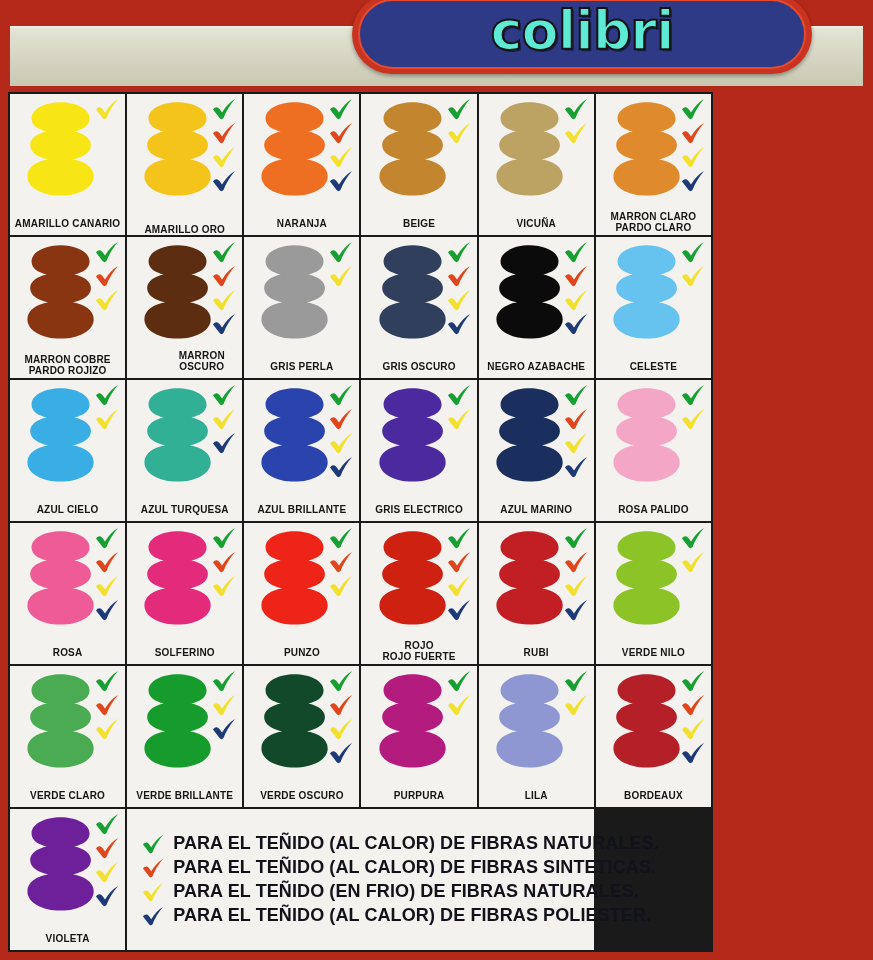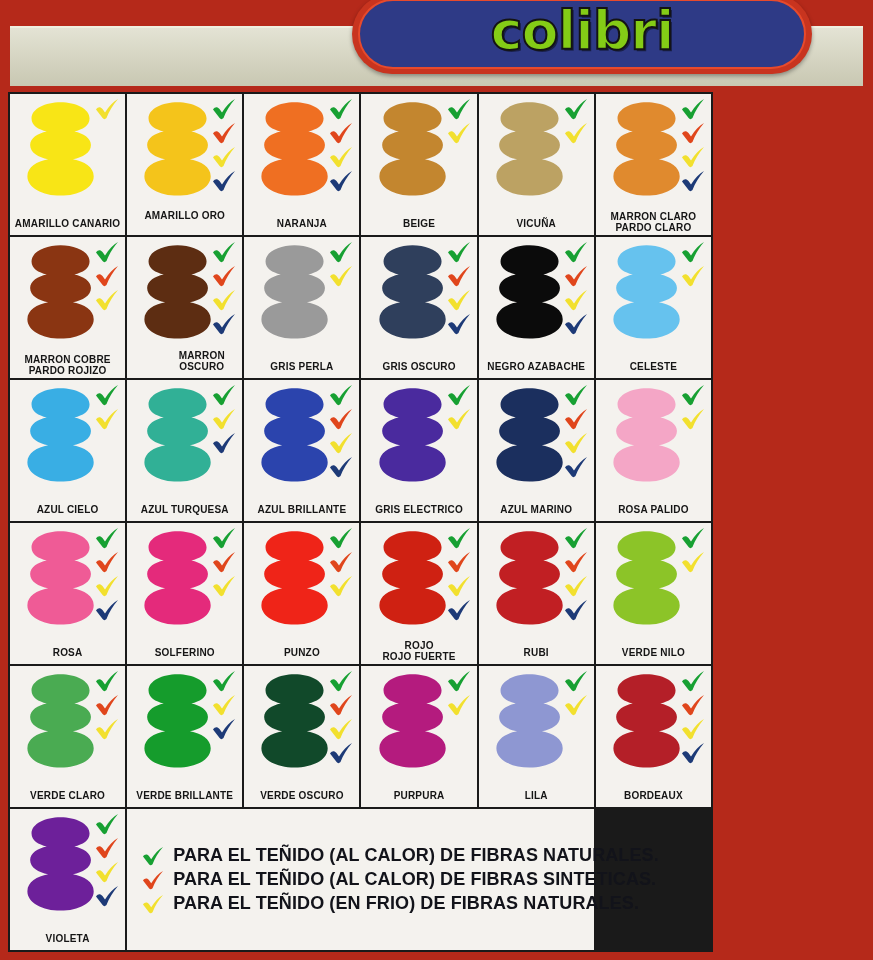--- a/index.html
+++ b/index.html
@@ -39,21 +39,21 @@
     background:#2e3a86;
     border-radius:35px;
     border:2px solid #e74a2c;
     display:flex;align-items:center;justify-content:center;
   }
   .logo-text{
     font-family:"DejaVu Sans", sans-serif;
     font-weight:bold;
     font-size:54px;
     letter-spacing:-1px;
-    color:#84cc16;
+    color:#5eead4;
     line-height:1;
     padding-bottom:6px;
     -webkit-text-stroke:2px #141414;
     text-shadow:2px 2px 0 rgba(0,0,0,.45);
   }
   
   .grid{
     position:absolute;left:8px;top:92px;width:705px;height:860px;
     background:#1a1a1a;
     display:grid;
@@ -184,21 +184,21 @@
                 <path fill="#f2e02e" d="M2 11.5 C4 9 6 8.5 8.5 11 L11 14.5 C15 8 19.5 3.5 24 1 C19 6.5 15 13.5 12.5 20 C11 21.6 9.6 21.4 8.6 20 Z"></path>
               </svg>
             </span>
             <span class="check">
               <svg viewBox="0 0 26 22">
                 <path fill="#1d3a77" d="M2 11.5 C4 9 6 8.5 8.5 11 L11 14.5 C15 8 19.5 3.5 24 1 C19 6.5 15 13.5 12.5 20 C11 21.6 9.6 21.4 8.6 20 Z"></path>
               </svg>
             </span>
           </div>
         </div>
-        <div class="cell-label" style="bottom: 14px;"><span>AMARILLO ORO</span></div>
+        <div class="cell-label" style="bottom: 0;"><span>AMARILLO ORO</span></div>
       </div>
       <div class="cell">
         <div class="swatch-area">
           <div class="blob">
             <svg viewBox="0 0 100 150" preserveAspectRatio="none">
               <path fill="#ef6f22" d="M50 2C72 2 92 12 92 27c0 11-10 17-22 20 13 3 24 10 24 21 0 12-12 19-26 22 16 3 30 12 30 26 0 18-22 30-48 30S2 134 2 116c0-14 14-23 30-26-14-3-26-10-26-22 0-11 11-18 24-21C18 44 8 38 8 27 8 12 28 2 50 2z"></path>
             </svg>
           </div>
           <div class="checks">
             <span class="check">
@@ -1008,18 +1008,26 @@
           </span>
           <span class="legend-text">PARA EL TEÑIDO (AL CALOR) DE FIBRAS SINTETICAS.</span>
         </div>
         <div class="legend-row">
           <span class="legend-check">
             <svg viewBox="0 0 26 22">
               <path fill="#f2e02e" d="M2 11.5 C4 9 6 8.5 8.5 11 L11 14.5 C15 8 19.5 3.5 24 1 C19 6.5 15 13.5 12.5 20 C11 21.6 9.6 21.4 8.6 20 Z"></path>
             </svg>
           </span>
           <span class="legend-text">PARA EL TEÑIDO (EN FRIO) DE FIBRAS NATURALES.</span>
+        </div>
+        <div class="legend-row">
+          <span class="legend-check">
+            <svg viewBox="0 0 26 22">
+              <path fill="#1d3a77" d="M2 11.5 C4 9 6 8.5 8.5 11 L11 14.5 C15 8 19.5 3.5 24 1 C19 6.5 15 13.5 12.5 20 C11 21.6 9.6 21.4 8.6 20 Z"></path>
+            </svg>
+          </span>
+          <span class="legend-text">PARA EL TEÑIDO (AL CALOR) DE FIBRAS POLIESTER.</span>
         </div>
       </div>
     </div>
 
   <div class="bottom-strip"></div>
 </div>
 
 </body></html>

